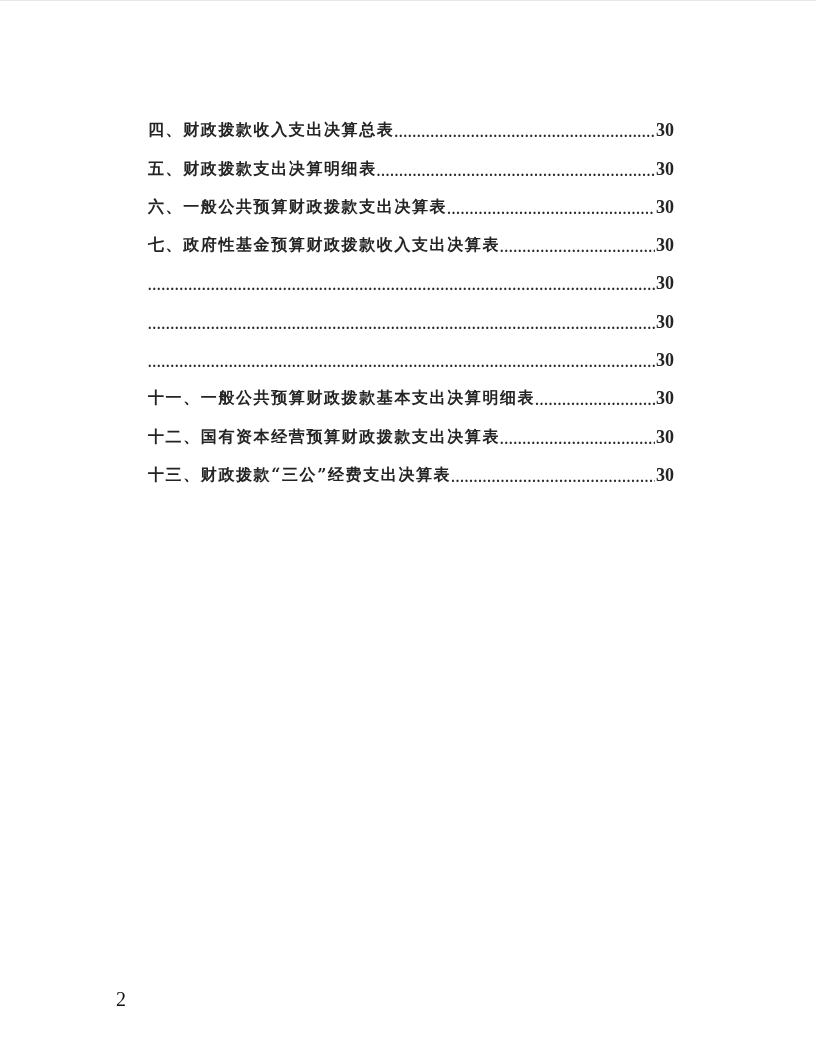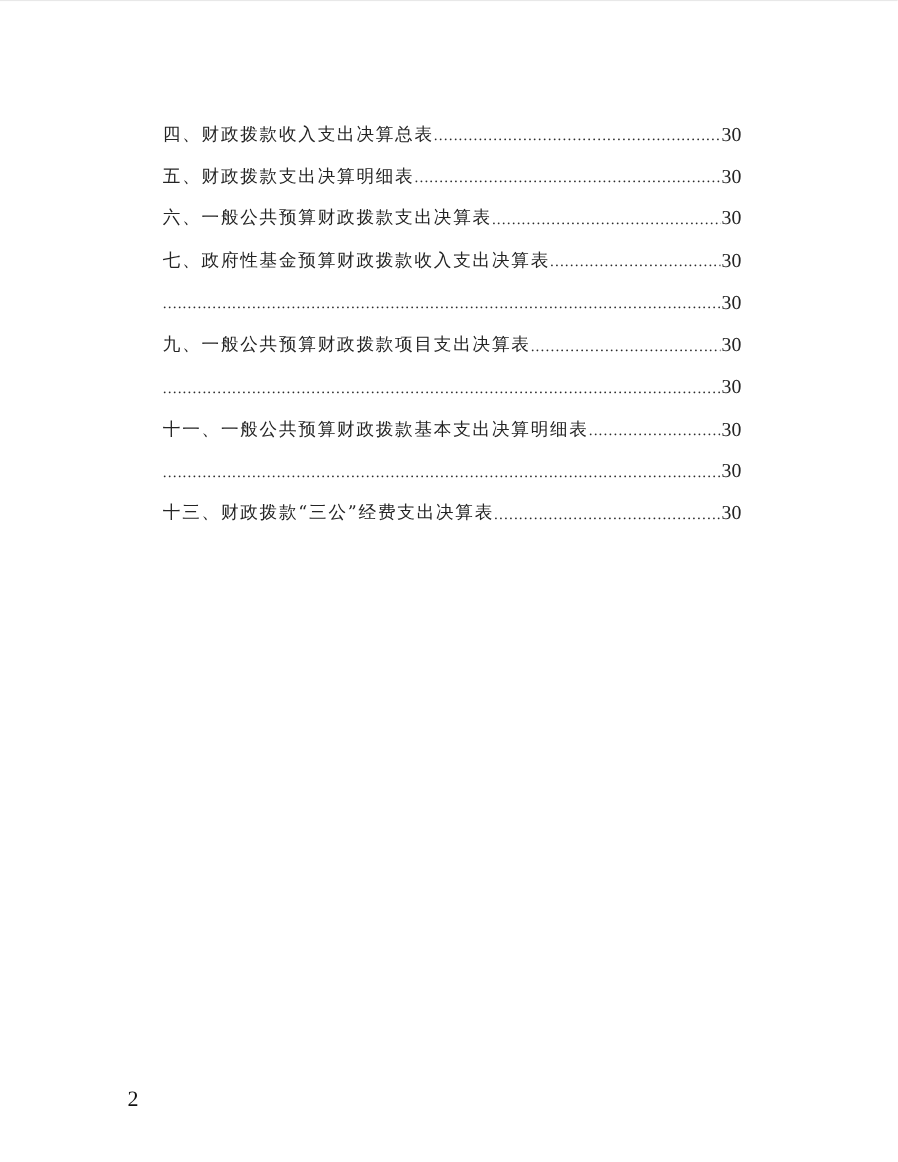--- a/index.html
+++ b/index.html
@@ -22,23 +22,24 @@
     background: #e8e8e8;
   }
   .toc {
     position: absolute;
     left: 148px;
     top: 103px;
     width: 526px;
   }
   .toc-row {
     display: flex;
-    align-items: center;
+    align-items: flex-end;
     height: 38.3px;
     box-sizing: border-box;
+    font-weight: bold;
   }
   .toc-label {
     font-size: 16px;
     letter-spacing: 1.6px;
     white-space: nowrap;
     color: #242424;
   }
   .toc-leader {
     flex: 1 1 auto;
     overflow: hidden;
@@ -92,34 +93,34 @@
     <div class="toc-row">
       <span class="toc-label">七、政府性基金预算财政拨款收入支出决算表</span>
       <span class="toc-leader"></span>
       <span class="toc-page">30</span>
     </div>
     <div class="toc-row">
       <span class="toc-leader"></span>
       <span class="toc-page">30</span>
     </div>
     <div class="toc-row">
-      <span class="toc-label">九、一般公共预算财政拨款项目支出决算表</span>
       <span class="toc-leader"></span>
       <span class="toc-page">30</span>
     </div>
     <div class="toc-row">
       <span class="toc-leader"></span>
       <span class="toc-page">30</span>
     </div>
     <div class="toc-row">
       <span class="toc-label">十一、一般公共预算财政拨款基本支出决算明细表</span>
       <span class="toc-leader"></span>
       <span class="toc-page">30</span>
     </div>
     <div class="toc-row">
+      <span class="toc-label">十二、国有资本经营预算财政拨款支出决算表</span>
       <span class="toc-leader"></span>
       <span class="toc-page">30</span>
     </div>
     <div class="toc-row">
       <span class="toc-label">十三、财政拨款“三公”经费支出决算表</span>
       <span class="toc-leader"></span>
       <span class="toc-page">30</span>
     </div>
   </div>
 

